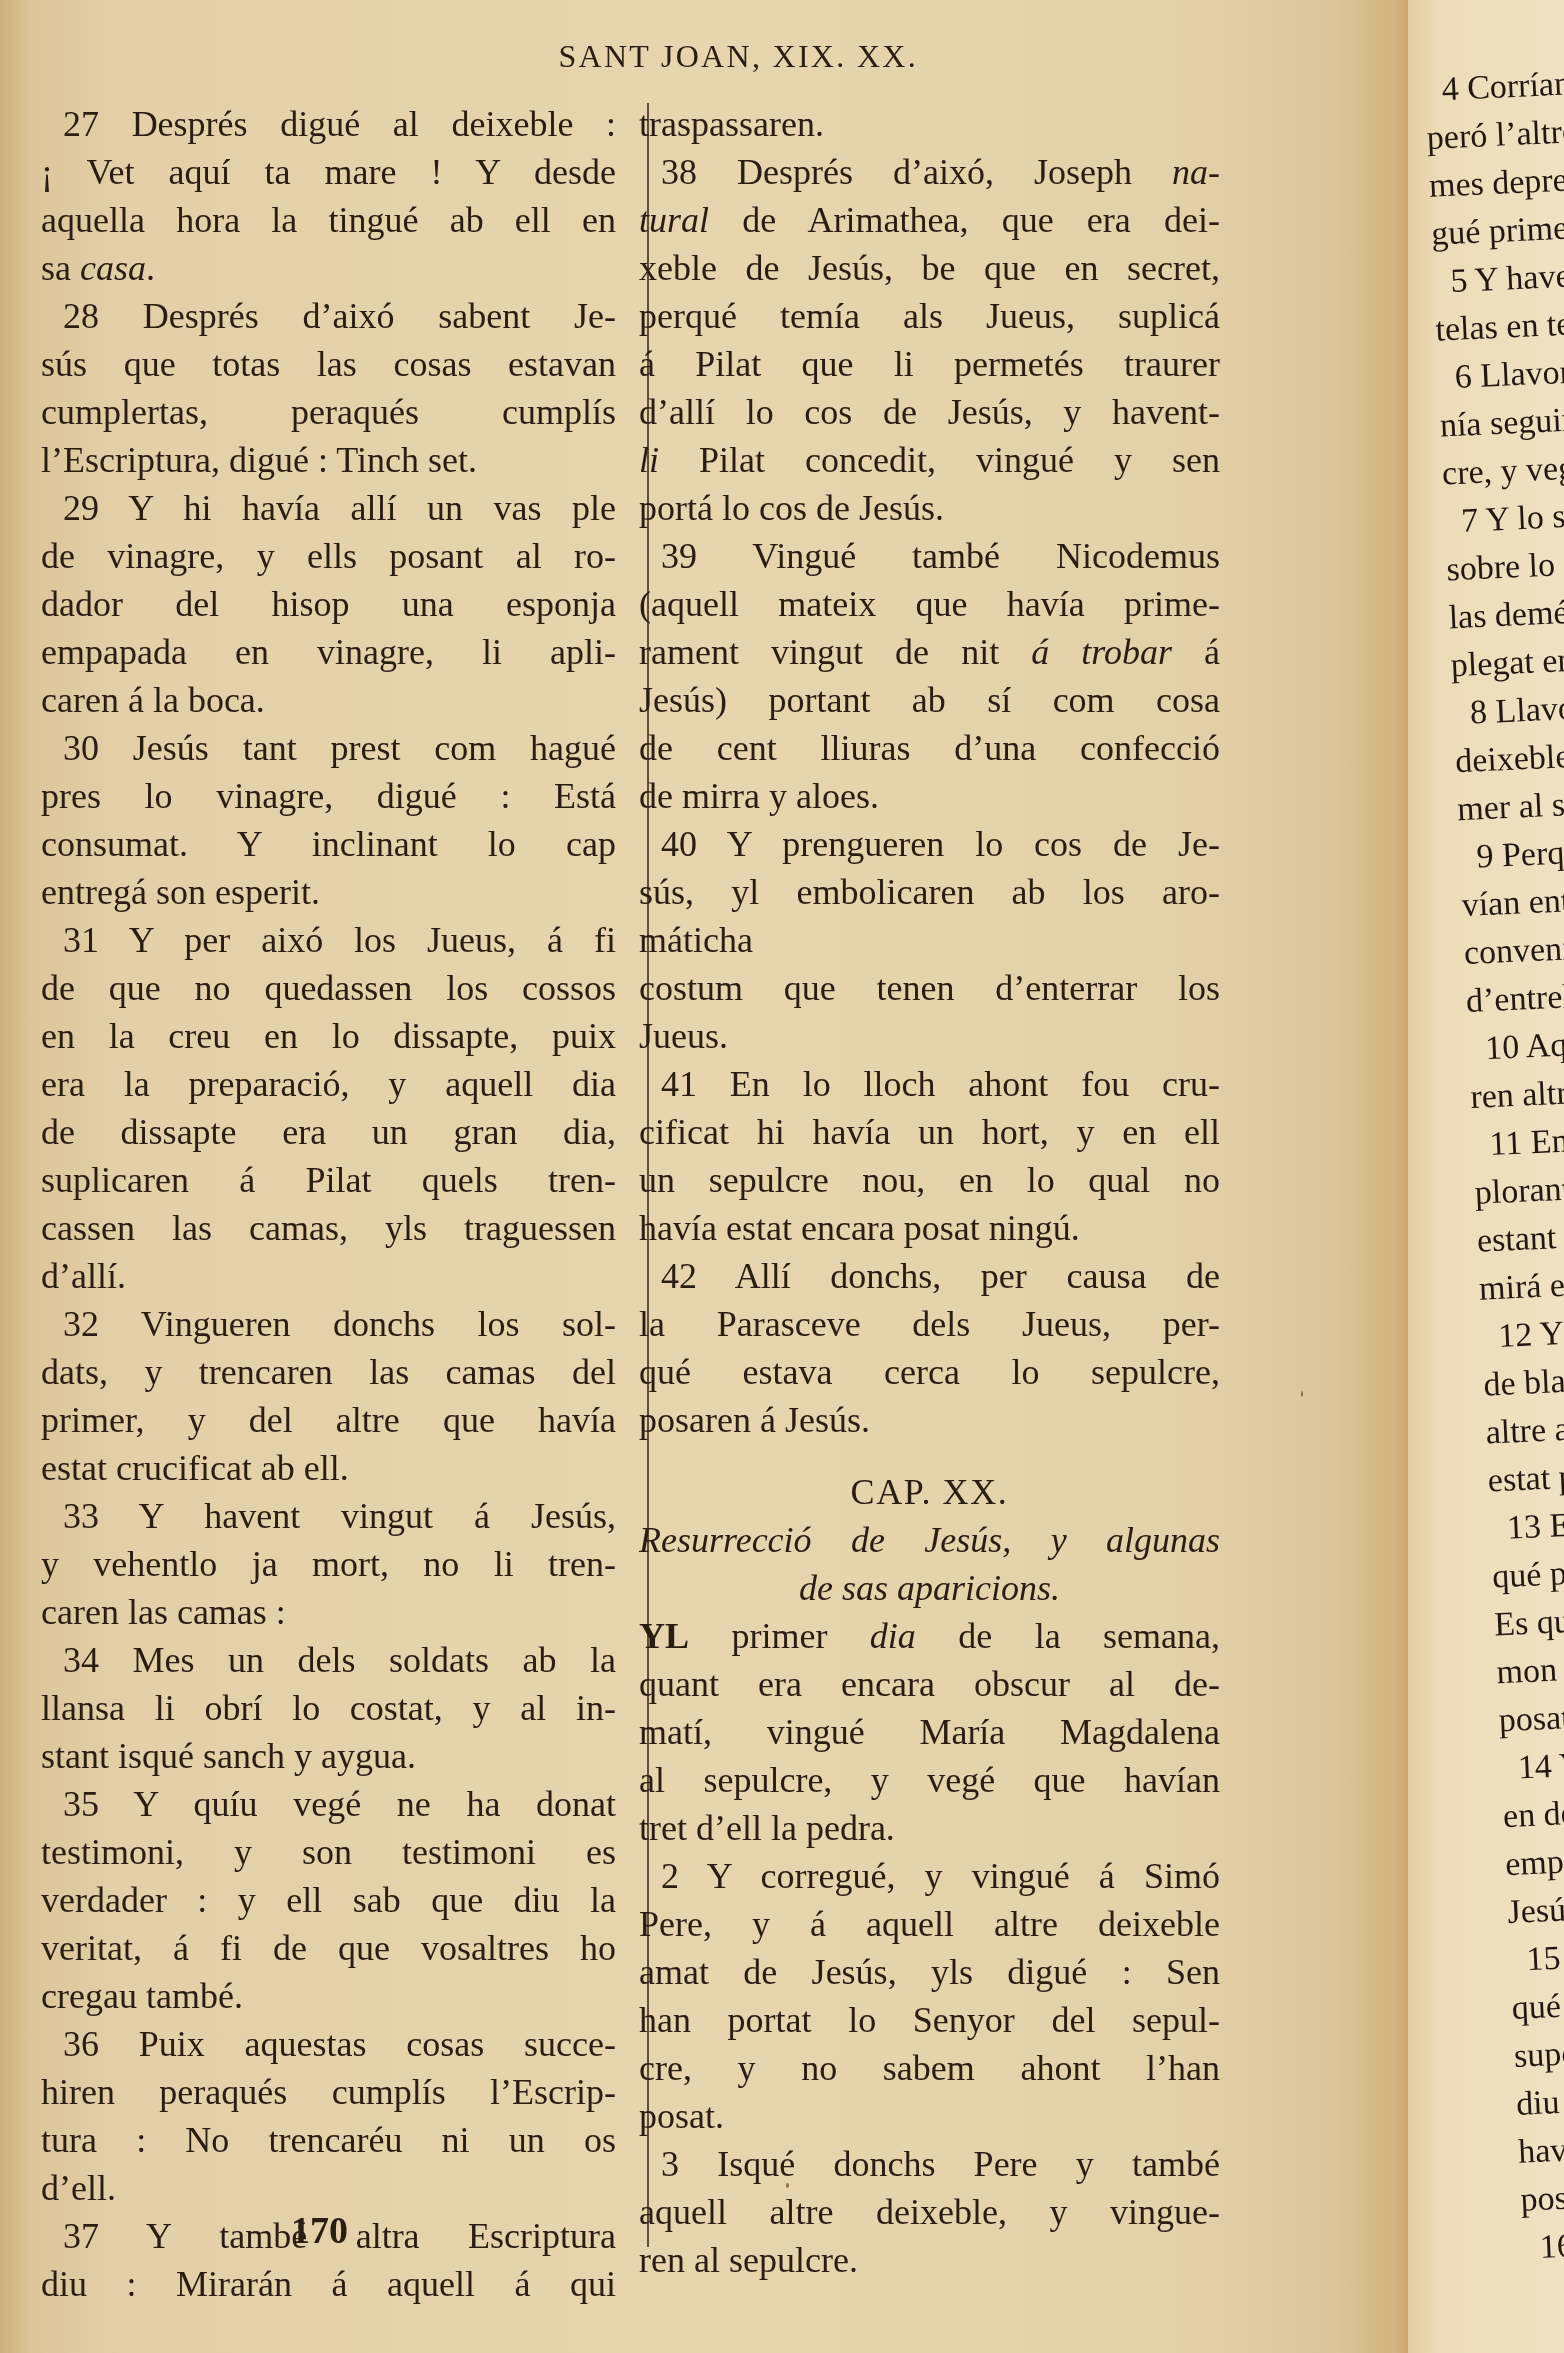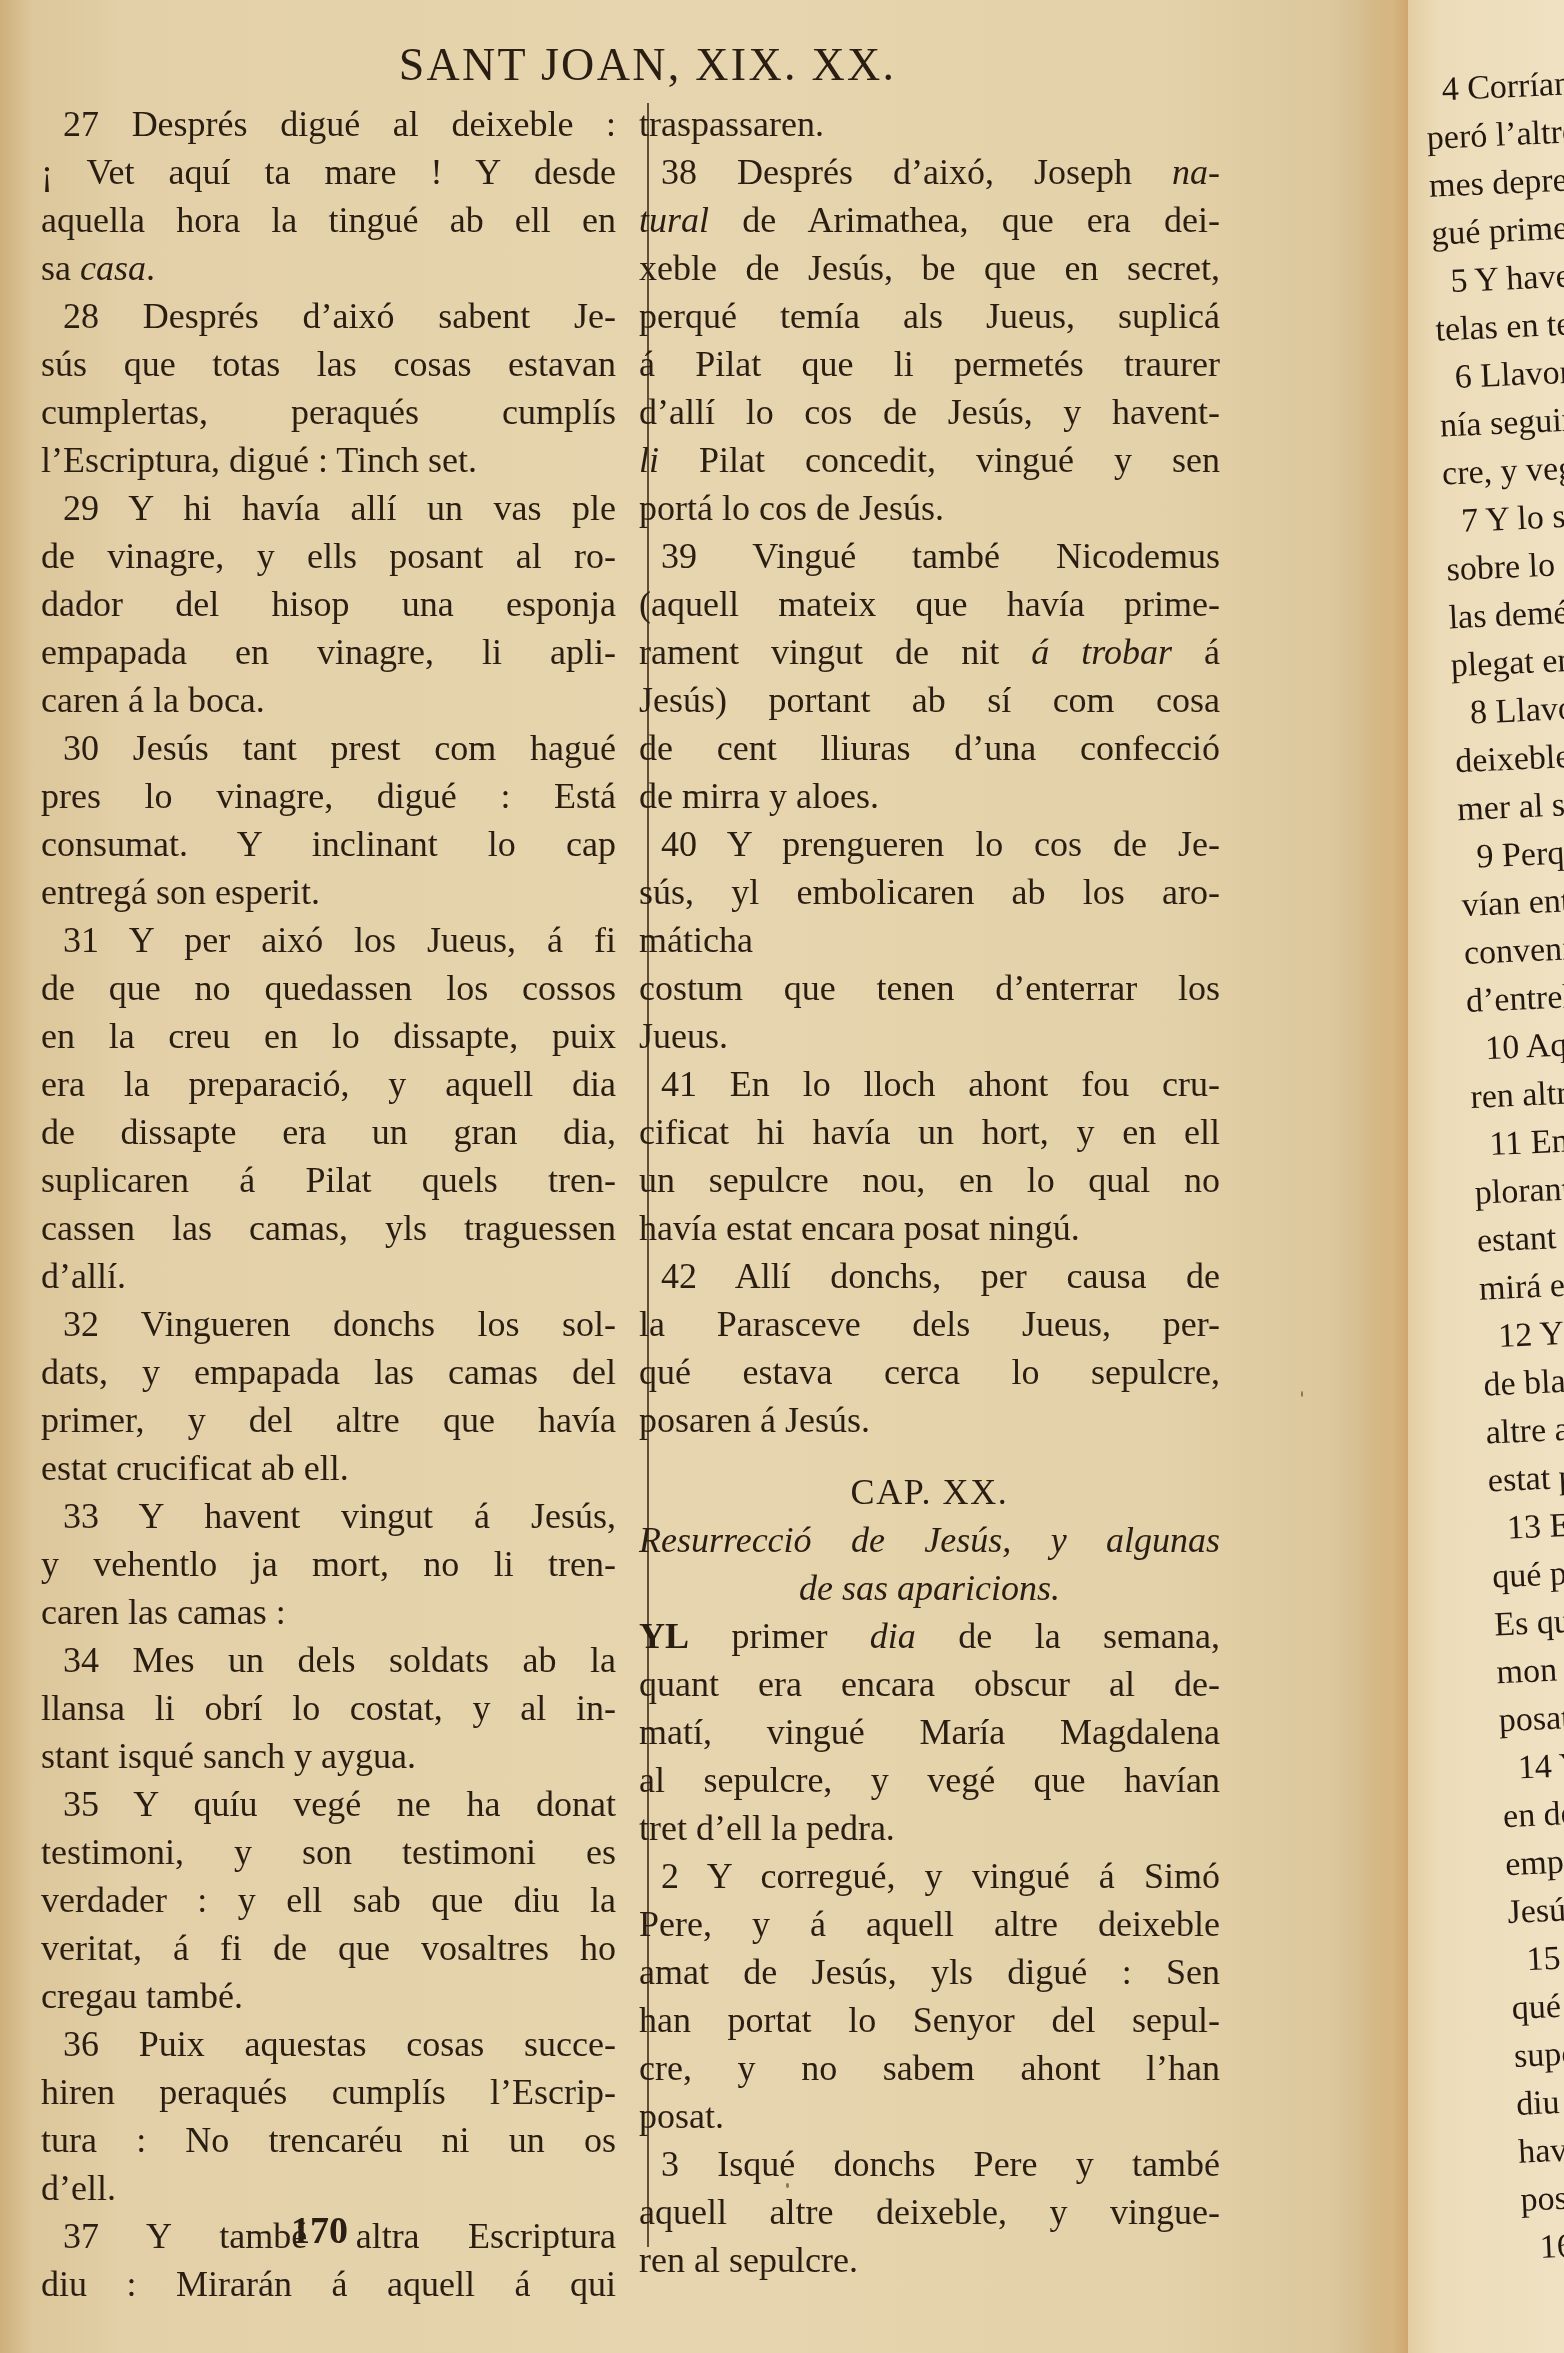--- a/index.html
+++ b/index.html
@@ -16,22 +16,22 @@
   #gutter {
     position:absolute; left:1362px; top:0; width:94px; height:2354px;
     background: linear-gradient(90deg, rgba(200,160,100,0) 0px, #d6b682 31px, #cda56c 47px, #e3c89a 63px, #e8d2a6 94px);
   }
   #facing {
     position:absolute; left:1408px; top:0; width:156px; height:2354px;
     background: linear-gradient(90deg, #e3cda2 0px, #ecdcb9 31px, #efe1c2 156px);
     overflow:hidden;
   }
   .running-head {
-    position:absolute; left:393px; top:38px; width:509px;
-    font-size:46px; letter-spacing:2.3px; text-align:center; white-space:nowrap;
+    position:absolute; left:409px; top:38px; width:509px;
+    font-size:32px; letter-spacing:2.3px; text-align:right; white-space:nowrap;
   }
   .col {
     position:absolute; top:100px; font-size:36px; line-height:48px;
     text-align:justify;
   }
   #col-left { left:41px; width:575px; }
   #col-right { left:639px; width:581px; }
   .col .l { display:block; white-space:nowrap; text-align-last:justify; text-align:justify; }
   .col .l.last { text-align-last:left; }
   .col .l.ind { padding-left:22px; }
@@ -134,21 +134,21 @@
     <span class="l last">entregá son esperit.</span>
     <span class="l ind">31  Y per aixó los Jueus, á fi</span>
     <span class="l">de que no quedassen los cossos</span>
     <span class="l">en la creu en  lo dissapte,  puix</span>
     <span class="l">era la preparació,  y  aquell dia</span>
     <span class="l">de  dissapte  era  un  gran  dia,</span>
     <span class="l">suplicaren  á  Pilat  quels  tren-</span>
     <span class="l">cassen las camas, yls traguessen</span>
     <span class="l last">d’allí.</span>
     <span class="l ind">32 Vingueren donchs los sol-</span>
-    <span class="l">dats, y empapada las camas del</span>
+    <span class="l">dats, y trencaren las camas del</span>
     <span class="l">primer,  y  del altre que havía</span>
     <span class="l last">estat crucificat ab ell.</span>
     <span class="l ind">33 Y havent vingut á Jesús,</span>
     <span class="l">y vehentlo ja mort, no li tren-</span>
     <span class="l last">caren las camas :</span>
     <span class="l ind">34  Mes un dels soldats  ab la</span>
     <span class="l">llansa li obrí lo costat,  y  al in-</span>
     <span class="l last">stant isqué sanch y aygua.</span>
     <span class="l ind">35 Y quíu vegé ne ha donat</span>
     <span class="l">testimoni,  y  son  testimoni  es</span>

